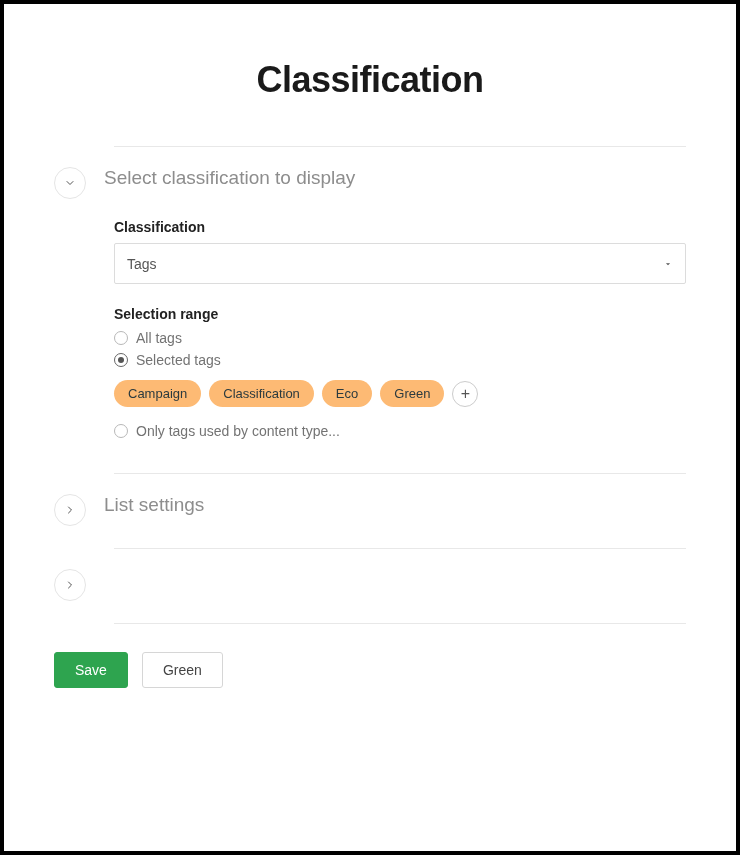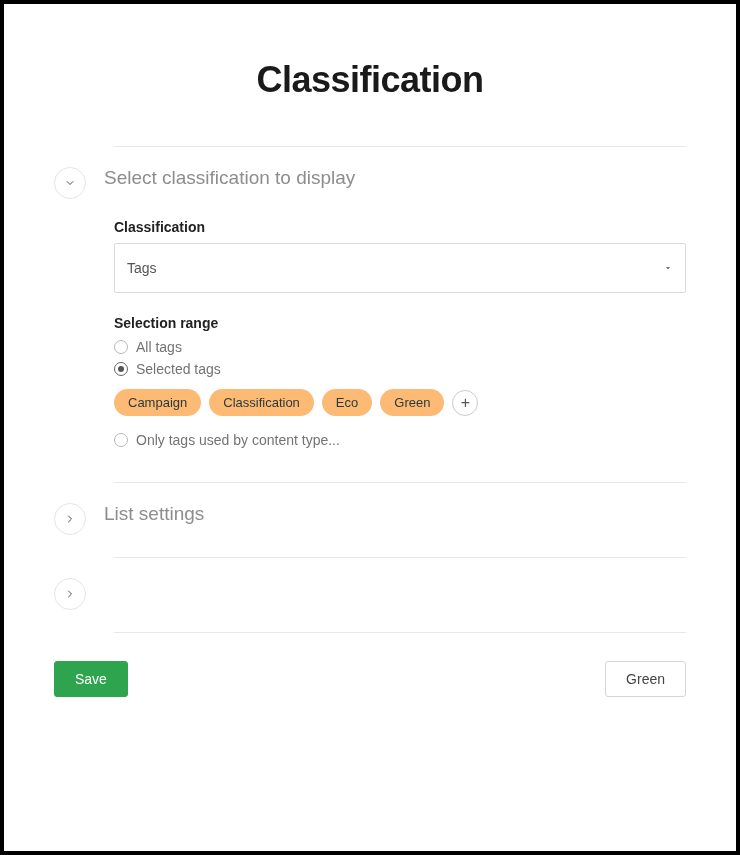--- a/index.html
+++ b/index.html
@@ -72,21 +72,21 @@
     
     .field-label {
       font-weight: 600;
       font-size: 14px;
       color: #222;
       margin-bottom: 8px;
     }
     .select-wrap {
       border: 1px solid #dcdcdc;
       border-radius: 2px;
-      height: 50px;
+      height: 41px;
       display: flex;
       align-items: center;
       justify-content: space-between;
       padding: 0 12px;
       background: #fff;
       cursor: pointer;
       margin-bottom: 22px;
     }
     .select-value {
       font-size: 14px;
@@ -166,21 +166,21 @@
     }
 
     
     .section.collapsed .section-header {
       margin-bottom: 22px;
     }
 
     
     .footer {
       display: flex;
-      justify-content: space-between;
+      justify-content: flex-start;
       gap: 14px;
       margin-top: 28px;
     }
     .btn {
       font-size: 14px;
       padding: 9px 20px;
       border-radius: 3px;
       cursor: pointer;
       border: 1px solid transparent;
     }

